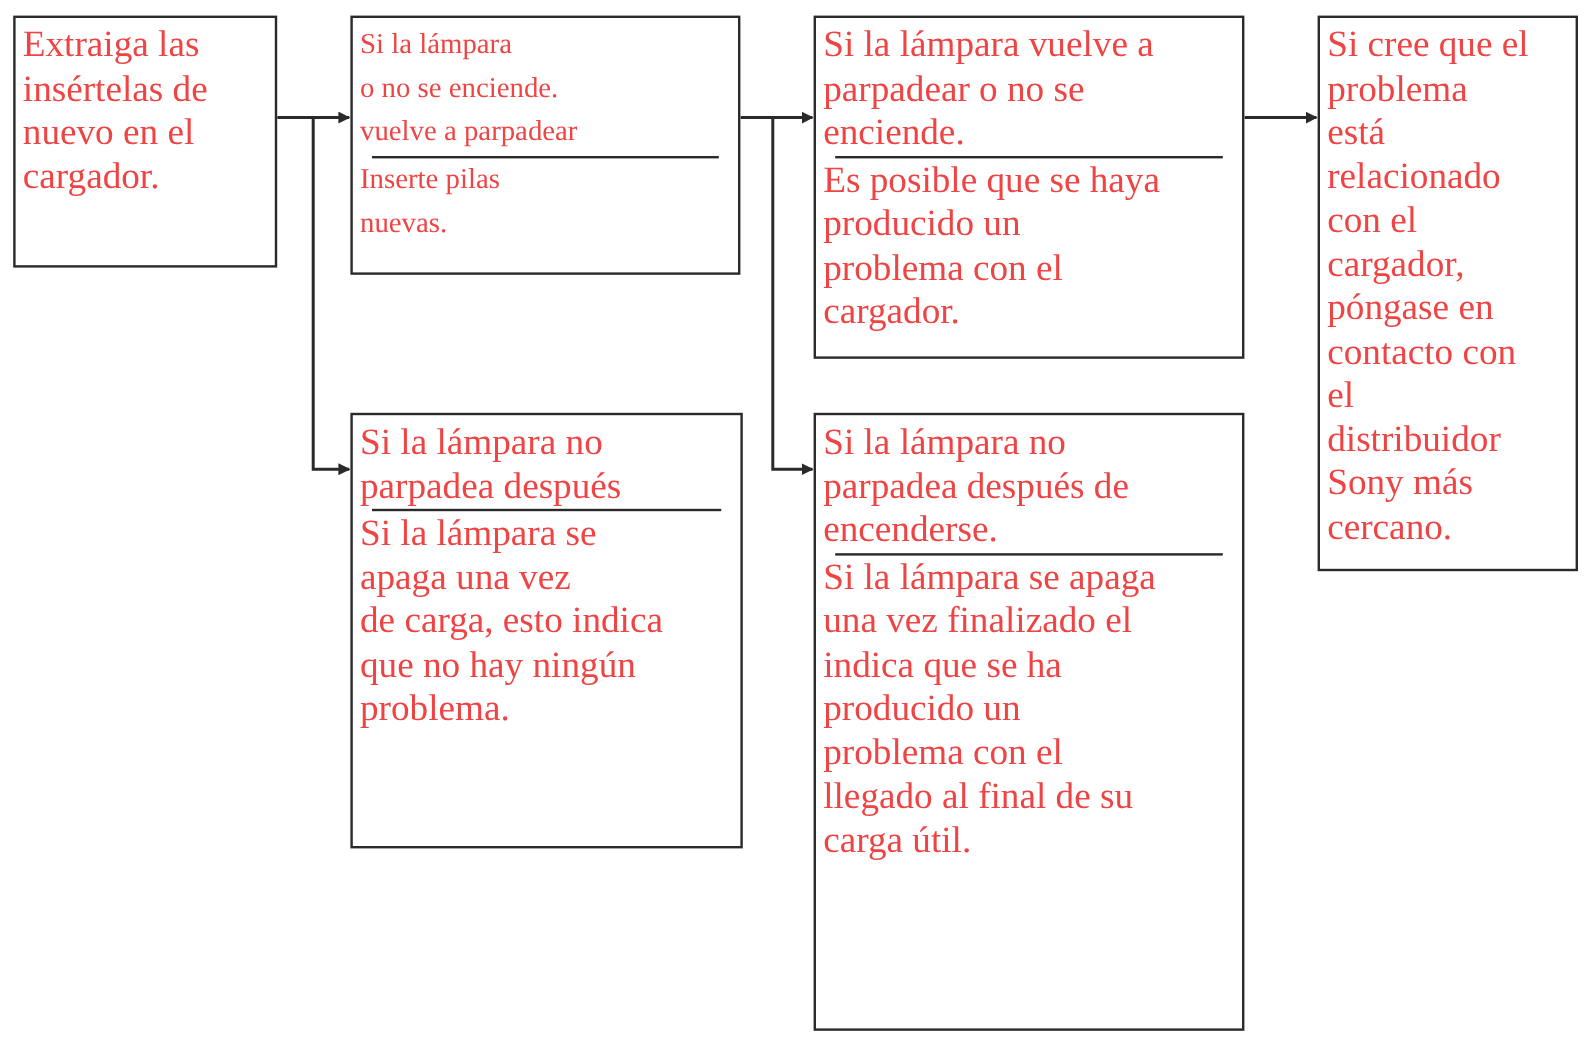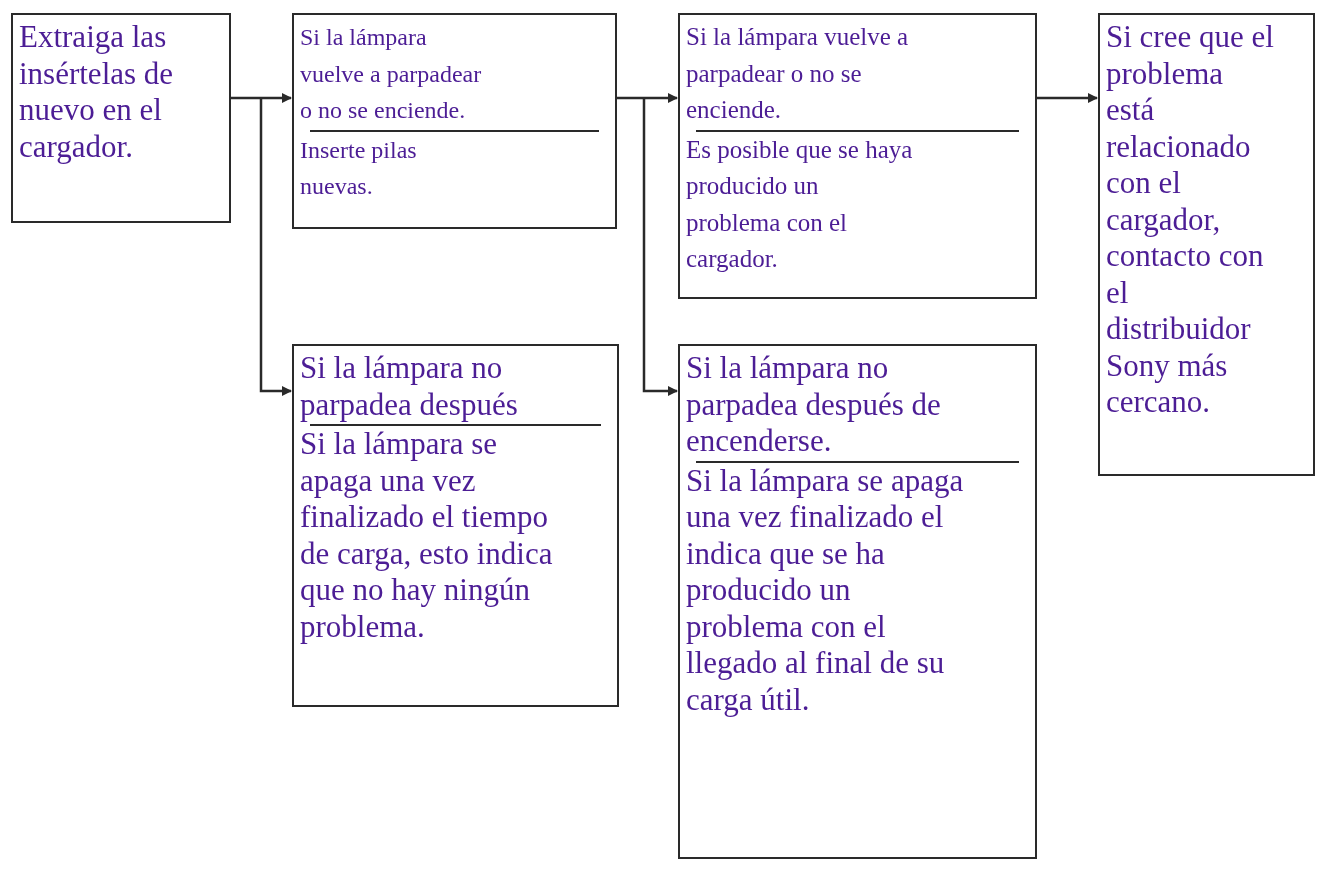--- a/index.html
+++ b/index.html
@@ -5,34 +5,34 @@
   html, body { margin: 0; padding: 0; background: #ffffff; }
   body { width: 1326px; height: 873px; position: relative; overflow: hidden; }
   .box {
     position: absolute;
     border: 2.5px solid #2a2a2a;
     box-sizing: border-box;
     background: #ffffff;
     font-family: "DejaVu Serif", "Liberation Serif", serif;
     font-size: 29px;
     line-height: 36.5px;
-    color: #4c1d95;
+    color: #ef4444;
     padding: 4px 6px 0 6px;
   }
   .box .line { display: block; white-space: nowrap; }
   .divider {
     display: block;
     height: 0;
     border-top: 2.5px solid #2a2a2a;
     margin: 1px 10px 0 10px;
   }
   svg.connectors { position: absolute; left: 0; top: 0; }
   .box1 { left: 11px; top: 13px; width: 220px; height: 210px; font-family: "Liberation Serif", serif; font-size: 31px; }
   .box2 { left: 292px; top: 13px; width: 325px; height: 216px; font-family: "Liberation Serif", serif; font-size: 24px; }
-  .box3 { left: 678px; top: 13px; width: 359px; height: 286px; font-family: "Liberation Serif", serif; font-size: 25px; }
+  .box3 { left: 678px; top: 13px; width: 359px; height: 286px; font-family: "Liberation Serif", serif; font-size: 31px; }
   .box4 { left: 1098px; top: 13px; width: 217px; height: 463px; font-family: "Liberation Serif", serif; font-size: 31px; }
   .box5 { left: 292px; top: 344px; width: 327px; height: 363px; font-family: "Liberation Serif", serif; font-size: 31px; }
   .box6 { left: 678px; top: 344px; width: 359px; height: 515px; font-family: "Liberation Serif", serif; font-size: 31px; }
 </style>
 </head>
 <body>
 
 <svg class="connectors" width="1326" height="873">
   <defs>
     <marker id="arrowhead" markerWidth="10" markerHeight="10" refX="9" refY="5" orient="auto" markerUnits="userSpaceOnUse">
@@ -53,22 +53,22 @@
 
 <div class="box box1">
   <span class="line">Extraiga las</span>
   <span class="line">insértelas de</span>
   <span class="line">nuevo en el</span>
   <span class="line">cargador.</span>
 </div>
 
 <div class="box box2">
   <span class="line">Si la lámpara</span>
+  <span class="line">o no se enciende.</span>
   <span class="line">vuelve a parpadear</span>
-  <span class="line">o no se enciende.</span>
   <span class="divider"></span>
   <span class="line">Inserte pilas</span>
   <span class="line">nuevas.</span>
 </div>
 
 <div class="box box3">
   <span class="line">Si la lámpara vuelve a</span>
   <span class="line">parpadear o no se</span>
   <span class="line">enciende.</span>
   <span class="divider"></span>
@@ -78,34 +78,34 @@
   <span class="line">cargador.</span>
 </div>
 
 <div class="box box4">
   <span class="line">Si cree que el</span>
   <span class="line">problema</span>
   <span class="line">está</span>
   <span class="line">relacionado</span>
   <span class="line">con el</span>
   <span class="line">cargador,</span>
+  <span class="line">póngase en</span>
   <span class="line">contacto con</span>
   <span class="line">el</span>
   <span class="line">distribuidor</span>
   <span class="line">Sony más</span>
   <span class="line">cercano.</span>
 </div>
 
 <div class="box box5">
   <span class="line">Si la lámpara no</span>
   <span class="line">parpadea después</span>
   <span class="divider"></span>
   <span class="line">Si la lámpara se</span>
   <span class="line">apaga una vez</span>
-  <span class="line">finalizado el tiempo</span>
   <span class="line">de carga, esto indica</span>
   <span class="line">que no hay ningún</span>
   <span class="line">problema.</span>
 </div>
 
 <div class="box box6">
   <span class="line">Si la lámpara no</span>
   <span class="line">parpadea después de</span>
   <span class="line">encenderse.</span>
   <span class="divider"></span>

